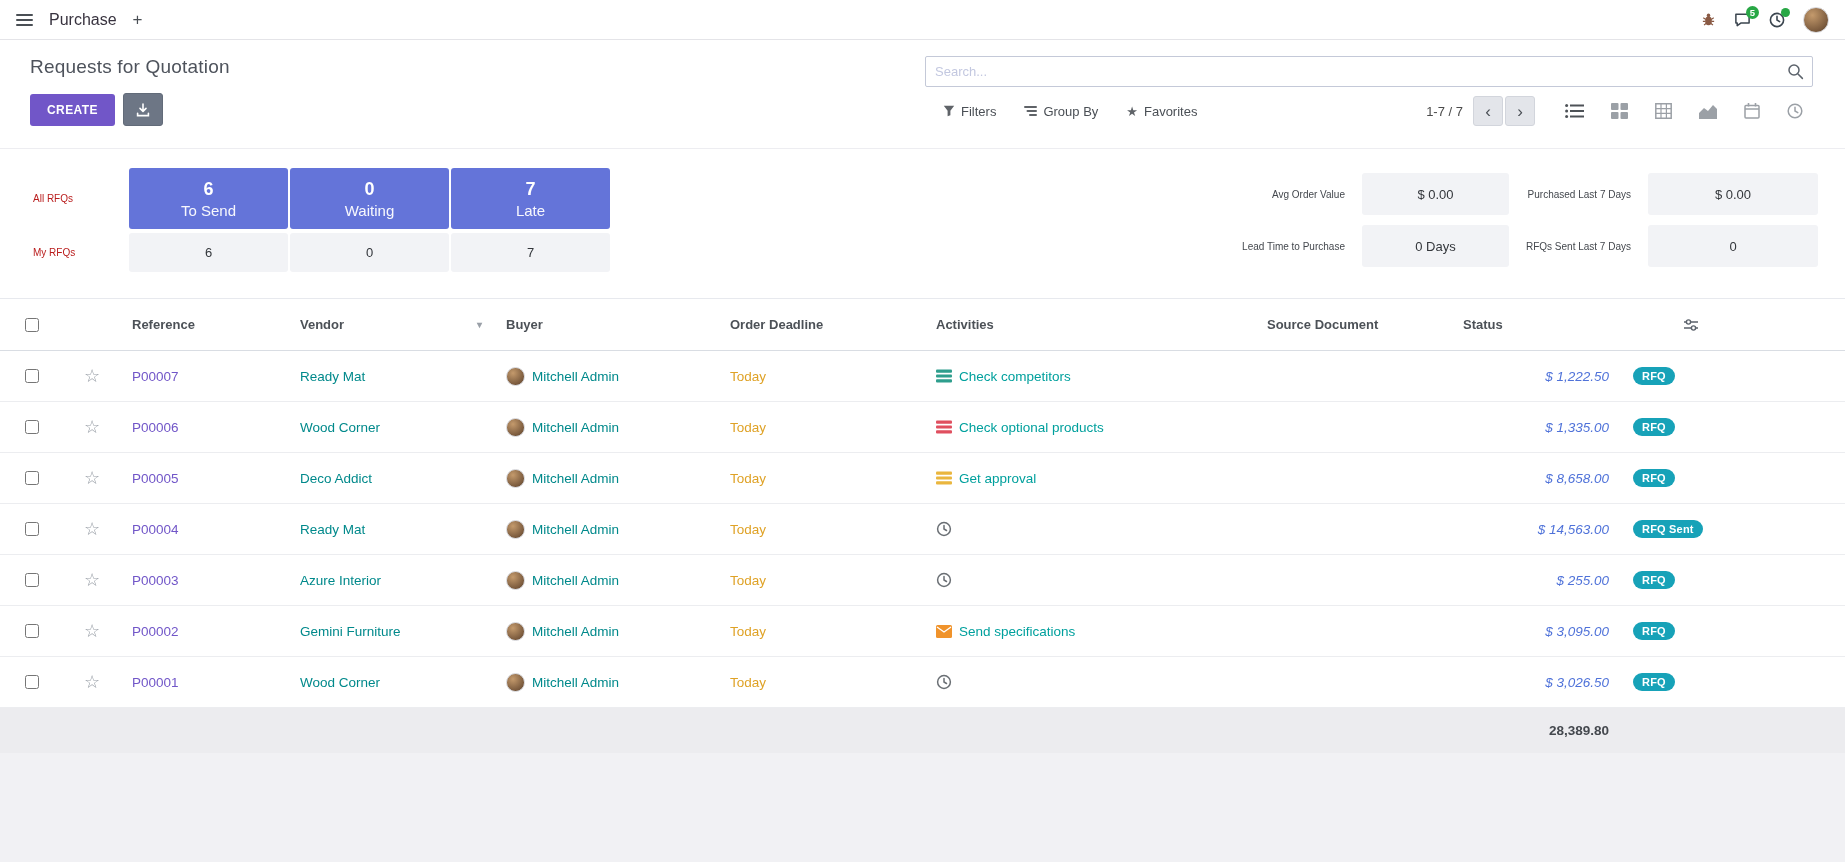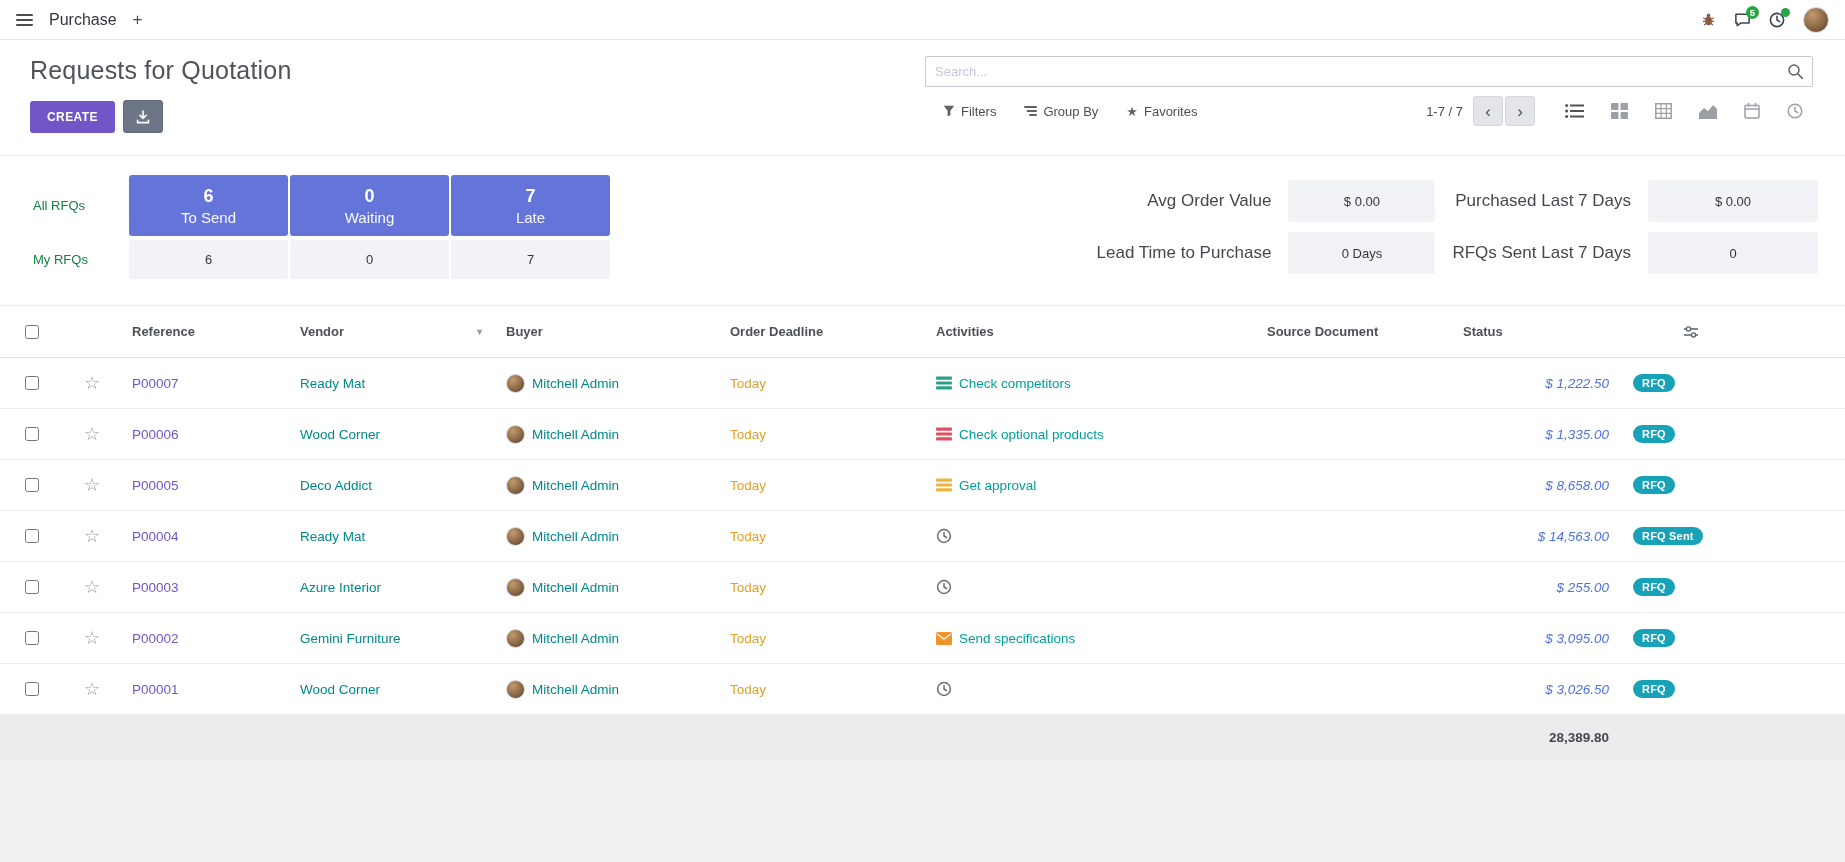--- a/index.html
+++ b/index.html
@@ -33,21 +33,21 @@
     width:26px; height:26px; border-radius:50%;
     background: radial-gradient(circle at 35% 30%, #c49a6c, #7a5a3d 70%, #4e3a27);
     border:1px solid #d8d8dc; cursor:pointer;
   }
 
   
   .control-panel {
     background:#fff; display:flex; justify-content:space-between;
     padding: 16px 32px 22px 30px;
   }
-  .cp-title { font-size:25px; font-weight:400; color:#4e535c; letter-spacing:.2px; }
+  .cp-title { font-size:19px; font-weight:400; color:#4e535c; letter-spacing:.2px; }
   .cp-buttons { display:flex; gap:8px; margin-top:15px; align-items:center; }
   .btn-create {
     background: var(--primary); color:#fff; border:none; border-radius:3px;
     font-family:inherit; font-size:12px; font-weight:700; letter-spacing:.4px;
     padding: 9px 17px; cursor:pointer;
   }
   .btn-download {
     background:#6d7685; border:1px solid #626b79; border-radius:3px;
     width:40px; height:33px; display:inline-flex; align-items:center; justify-content:center;
     cursor:pointer;
@@ -77,39 +77,39 @@
   .view-switcher { display:flex; align-items:center; gap:27px; margin-left:30px; padding-right:10px; }
   .vs-btn { cursor:pointer; display:inline-flex; opacity:.85; }
 
   
   .dashboard {
     background:#fff; border-top:1px solid #ededf1;
     display:flex; align-items:flex-start;
     padding: 19px 27px 26px 33px;
   }
   .dash-left { display:grid; grid-template-columns:96px auto; grid-template-rows:61px 39px; row-gap:4px; }
-  .dash-row-label { display:flex; align-items:center; font-size:13px; color:#15803d; }
+  .dash-row-label { display:flex; align-items:center; font-size:10px; color:#b91c1c; }
   .cards-blue, .cards-gray { display:flex; gap:2px; }
   .kpi-card {
     width:159px; background:var(--card-blue); color:#fff; border-radius:3px;
     display:flex; flex-direction:column; align-items:center; justify-content:center; gap:2px;
     cursor:pointer;
   }
   .kpi-count { font-size:18px; font-weight:600; }
   .kpi-label { font-size:15px; opacity:.95; }
   .kpi-sub {
     width:159px; background:#f2f3f6; border-radius:3px; color:#33363b;
     display:flex; align-items:center; justify-content:center; font-size:13px; cursor:pointer;
   }
   .dash-stats {
     margin-left:auto; display:grid;
     grid-template-columns: auto 147px auto 170px;
     column-gap:17px; row-gap:10px; align-items:center; margin-top:5px;
   }
-  .stat-label { font-size:17px; color:#44484e; text-align:right; }
+  .stat-label { font-size:10px; color:#44484e; text-align:right; }
   .stat-value {
     background:#f2f3f6; border-radius:3px; height:42px; display:flex;
     align-items:center; justify-content:center; font-size:13px; color:#33363b; cursor:pointer;
   }
 
   
   :root { --grid-cols: 64px 56px 168px 206px 224px 206px 331px 196px 170px 140px minmax(72px,1fr); }
   .list-view { background:#fff; }
   .thead, .trow, .tfoot { display:grid; grid-template-columns:var(--grid-cols); align-items:stretch; }
   .thead { height:53px; border-top:1px solid #e7e9ee; border-bottom:1px solid #d9dde3; }

